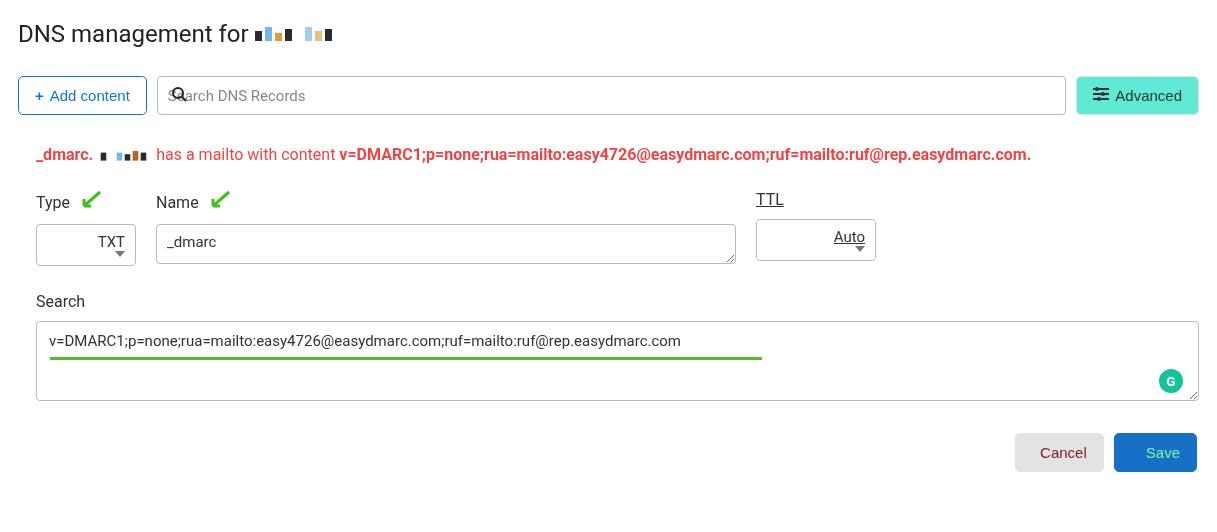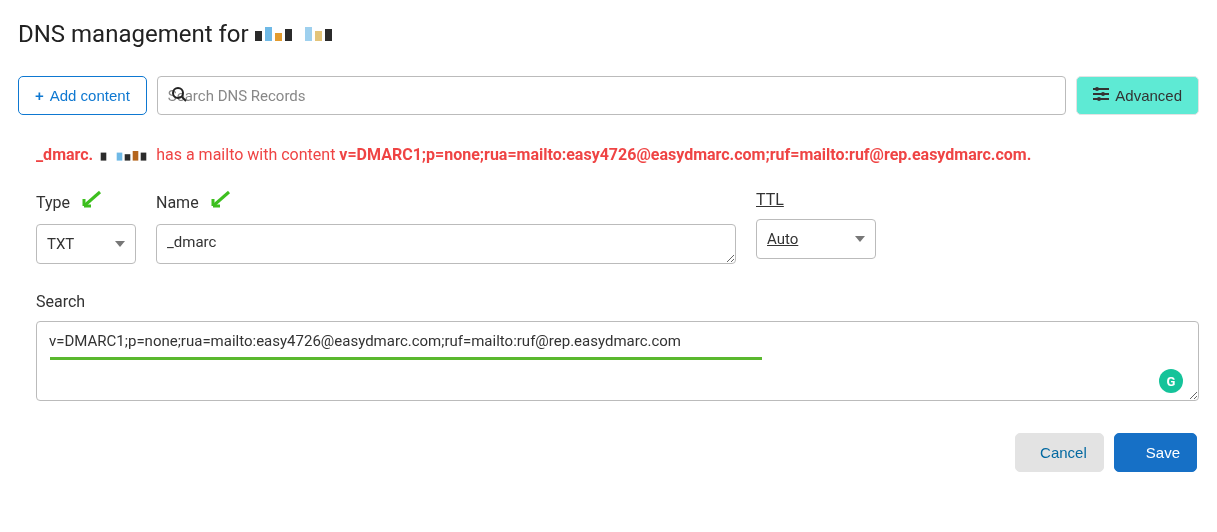--- a/index.html
+++ b/index.html
@@ -110,24 +110,25 @@
       border: 1px solid #bbb;
       border-radius: 4px;
       padding: 8px 10px;
       font-size: 15px;
       font-family: inherit;
       color: #333;
       background: #fff;
     }
     .select-like {
       display: flex;
-      align-items: center;
+      align-items: flex-end;
       justify-content: space-between;
       cursor: pointer;
       min-height: 40px;
+      flex-direction: column;
     }
     .name-input {
       min-height: 40px;
       resize: both;
     }
     .content-ta-wrap { position: relative; }
     .content-ta {
       width: 100%;
       min-height: 80px;
       border: 1px solid #bbb;
@@ -162,27 +163,27 @@
     }
     .actions {
       display: flex;
       justify-content: flex-end;
       gap: 10px;
       padding-right: 2px;
     }
     .btn-cancel {
       background: #e3e3e3;
       border-color: #e3e3e3;
-      color: #0369a1;
+      color: #7f1d1d;
       padding-left: 24px;
     }
     .btn-save {
       background: #1670c6;
       border-color: #1670c6;
-      color: #ffffff;
+      color: #86efac;
       padding-left: 31px;
     }
     .arrow-hint {
       display: inline-block;
       transform: rotate(0deg);
     }
     .caret {
       width: 0; height: 0;
       border-left: 5px solid transparent;
       border-right: 5px solid transparent;

